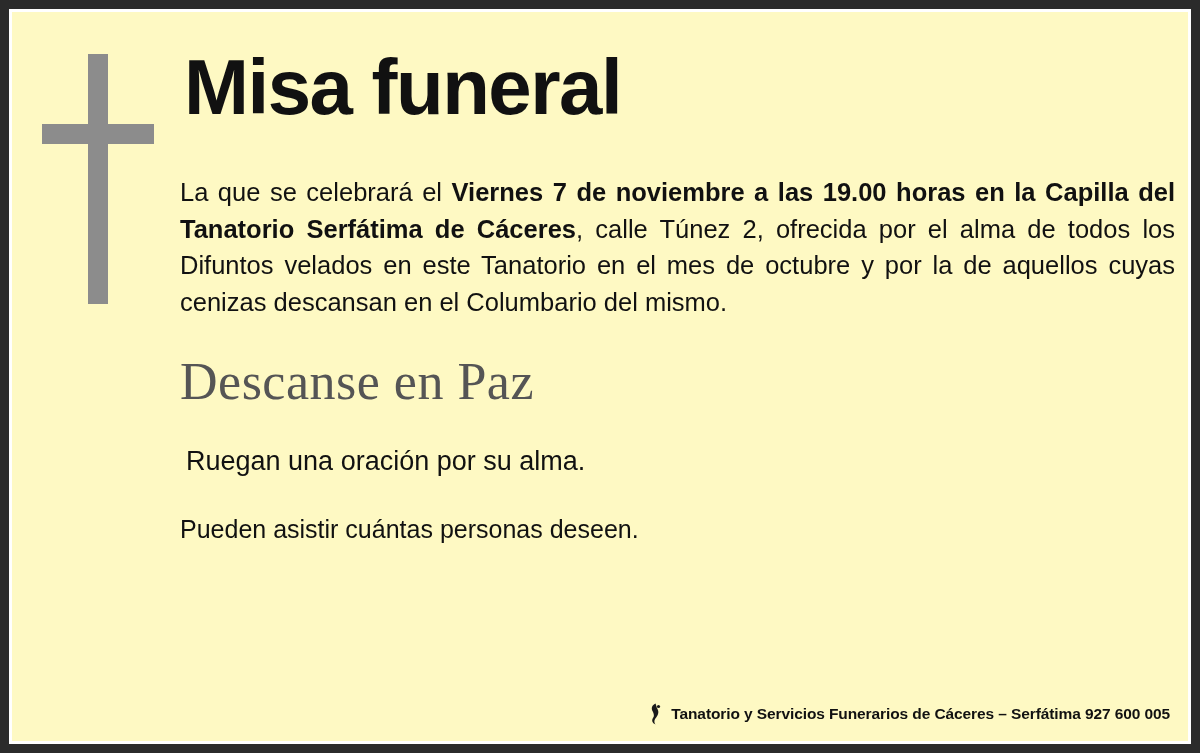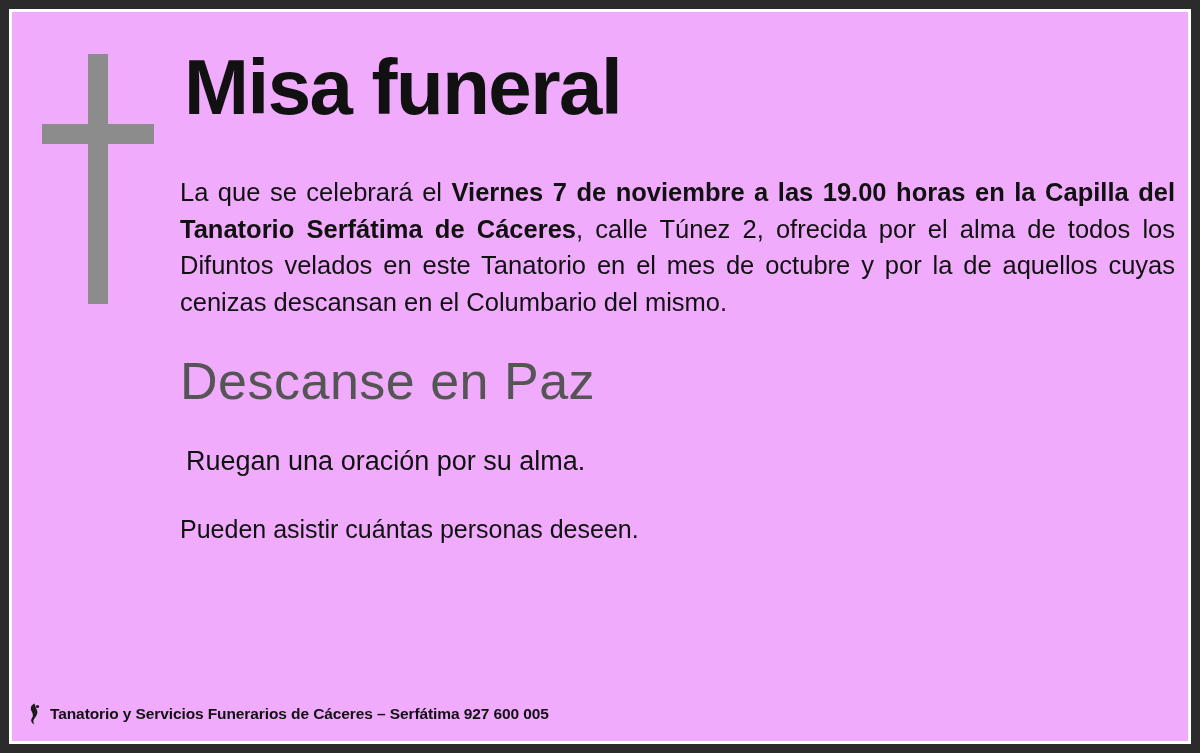--- a/index.html
+++ b/index.html
@@ -23,21 +23,21 @@
     border: 9px solid #2b2b2b;
     padding: 0;
     overflow: hidden;
   }
 
   .inner {
     position: absolute;
     left: 0; top: 0; right: 0; bottom: 0;
     box-sizing: border-box;
     border: 3px solid #ffffff;
-    background: #f0abfc;
+    background: #fef9c3;
   }
 
   
   .cross {
     position: absolute;
     left: 30px;
     top: 42px;
     width: 112px;
     height: 250px;
   }
@@ -85,21 +85,21 @@
   }
   .body-text b { font-weight: bold; }
 
   .rip {
     margin-top: 32px;
     font-size: 52px;
     font-weight: 300;
     color: #555555;
     letter-spacing: 0.5px;
     line-height: 1.1;
-    font-family: Liberation Sans, sans-serif;
+    font-family: Liberation Serif, serif;
   }
 
   .pray {
     margin-top: 36px;
     margin-left: 6px;
     font-size: 27px;
     color: #111111;
   }
 
   .attend {
@@ -110,21 +110,21 @@
 
   
   .footer {
     position: absolute;
     left: 14px;
     right: 18px;
     bottom: 12px;
     height: 30px;
     display: flex;
     align-items: center;
-    justify-content: flex-start;
+    justify-content: flex-end;
   }
   .footer-left {
     display: flex;
     align-items: center;
     gap: 7px;
   }
   .logo-mark {
     width: 17px;
     height: 24px;
     position: relative;

